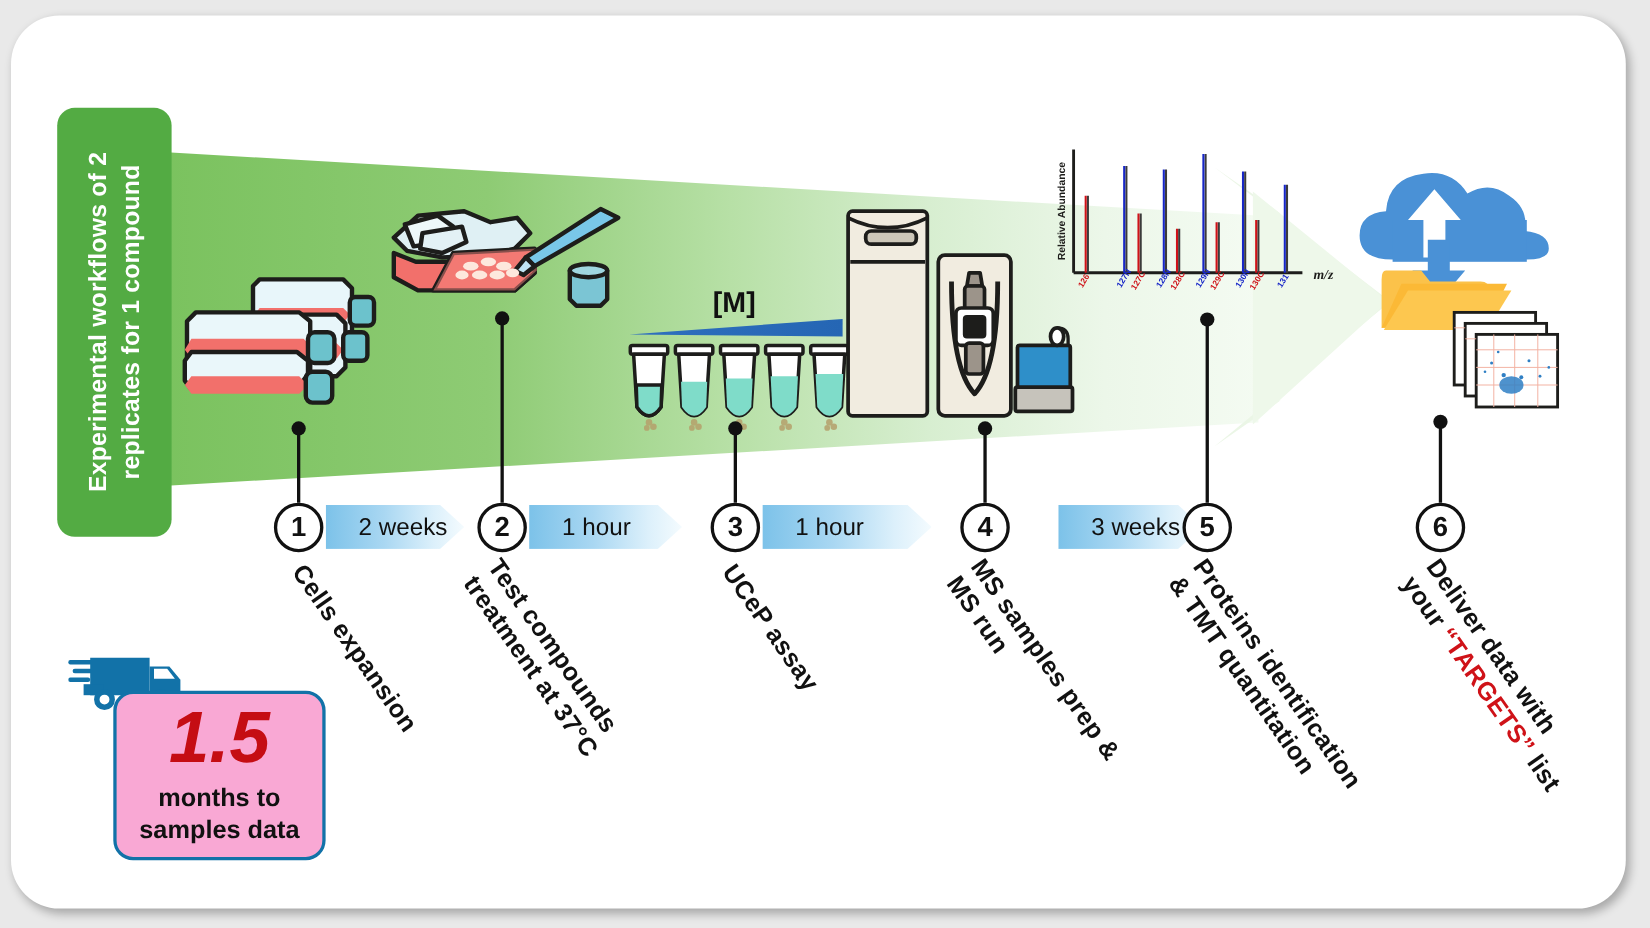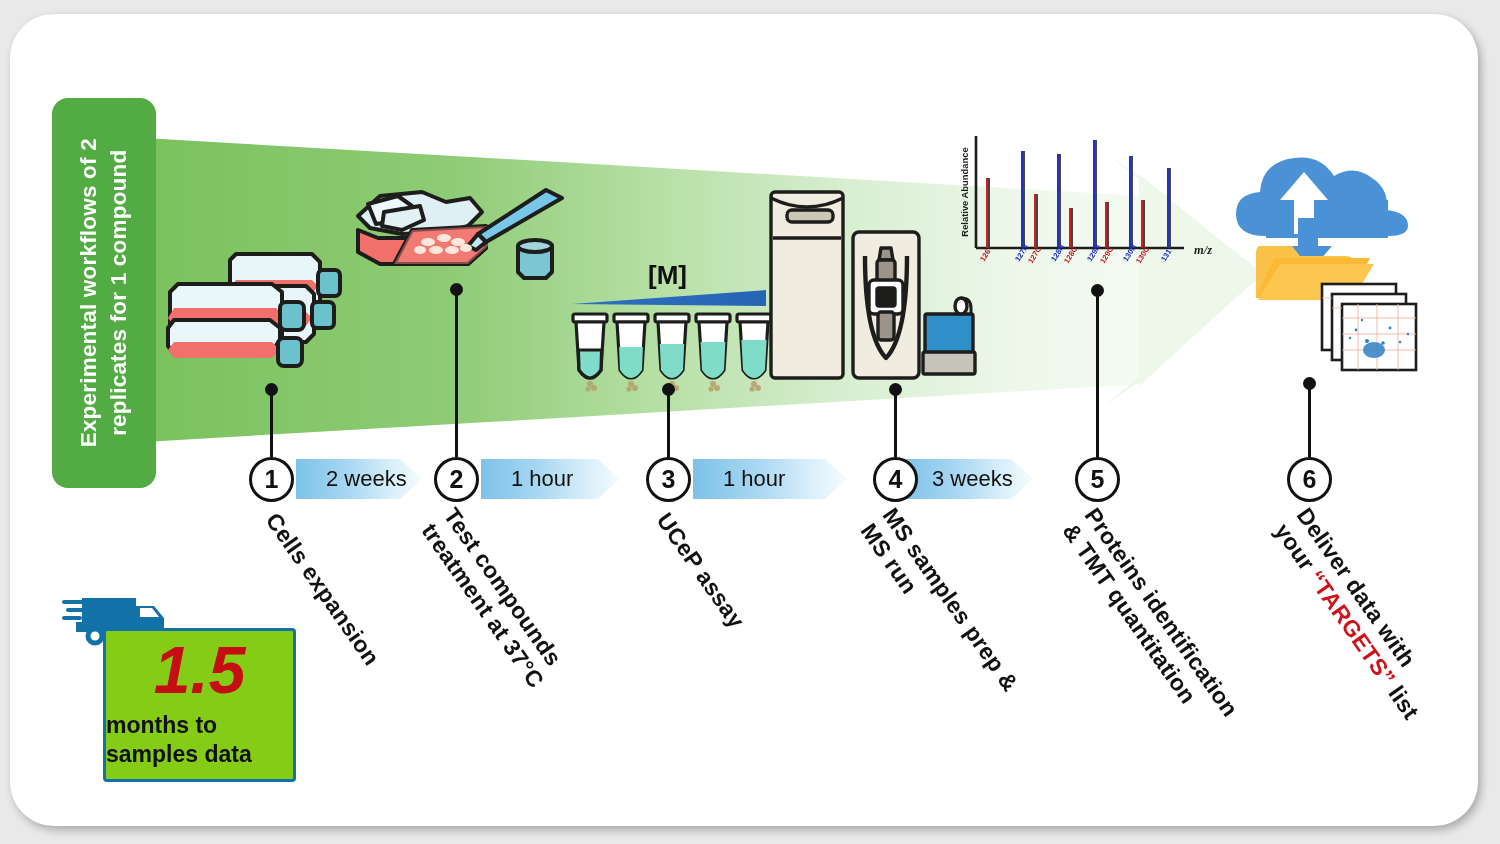--- a/index.html
+++ b/index.html
@@ -135,40 +135,40 @@
   .caption .red { color: #cf1218; }
 
   
   #badge {
     position: absolute;
     left: 93px;
     top: 614px;
     width: 193px;
     height: 154px;
     border: 3px solid #1272a8;
-    border-radius: 4px;
+    border-radius: 18px;
     box-sizing: border-box;
-    background: #84cc16;
+    background: #f9a8d4;
   }
   #badge .big {
     position: absolute;
     left: 0; right: 0;
     top: 1px;
     text-align: center;
     font-size: 66px;
     font-weight: bold;
     font-style: italic;
     color: #c50d13;
     font-family: "Liberation Sans", sans-serif;
   }
   #badge .sub {
     position: absolute;
     left: 0; right: 0;
     top: 80px;
-    text-align: left;
+    text-align: center;
     font-size: 23px;
     font-weight: bold;
     color: #111;
     line-height: 1.28;
   }
   #truck {
     position: absolute;
     left: 52px;
     top: 578px;
     width: 108px;
@@ -466,21 +466,21 @@
     <div class="numcircle" style="left:239px;top:443px;">1</div>
     <div class="numcircle" style="left:424px;top:443px;">2</div>
     <div class="numcircle" style="left:636px;top:443px;">3</div>
     <div class="numcircle" style="left:863px;top:443px;">4</div>
     <div class="numcircle" style="left:1065px;top:443px;">5</div>
     <div class="numcircle" style="left:1277px;top:443px;">6</div>
 
     <div class="chev" style="left:286px;top:445px;width:126px;">2 weeks</div>
     <div class="chev" style="left:471px;top:445px;width:139px;">1 hour</div>
     <div class="chev" style="left:683px;top:445px;width:154px;">1 hour</div>
-    <div class="chev" style="left:892px;top:445px;width:131px;text-align:center;">3 weeks</div>
+    <div class="chev" style="left:952px;top:445px;width:131px;text-align:center;">3 weeks</div>
 
     <div class="caption" style="left:272px;top:494px;">
       <div>Cells expansion</div>
     </div>
 
     <div class="caption" style="left:450px;top:489px;">
       <div>Test compounds</div>
       <div>treatment at 37°C</div>
     </div>
 

